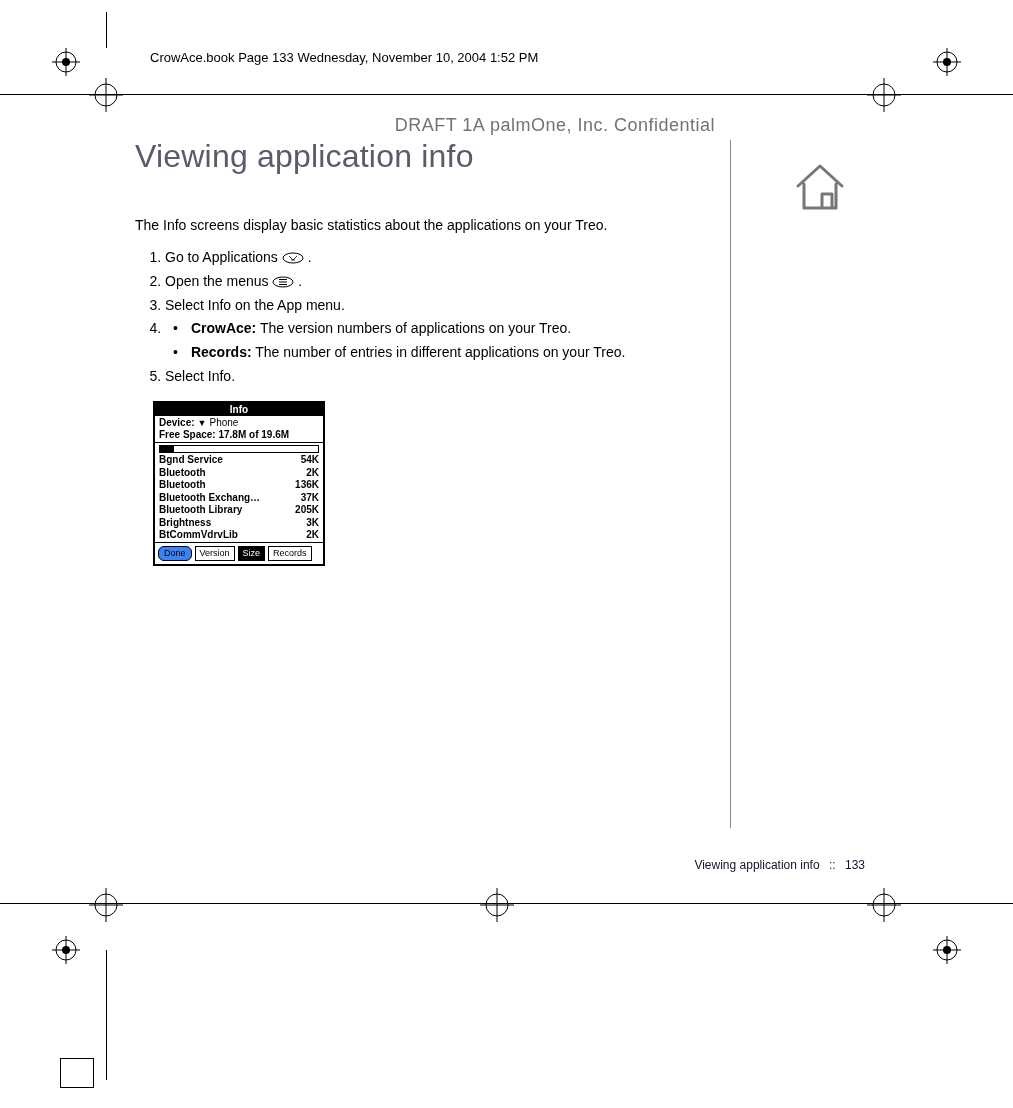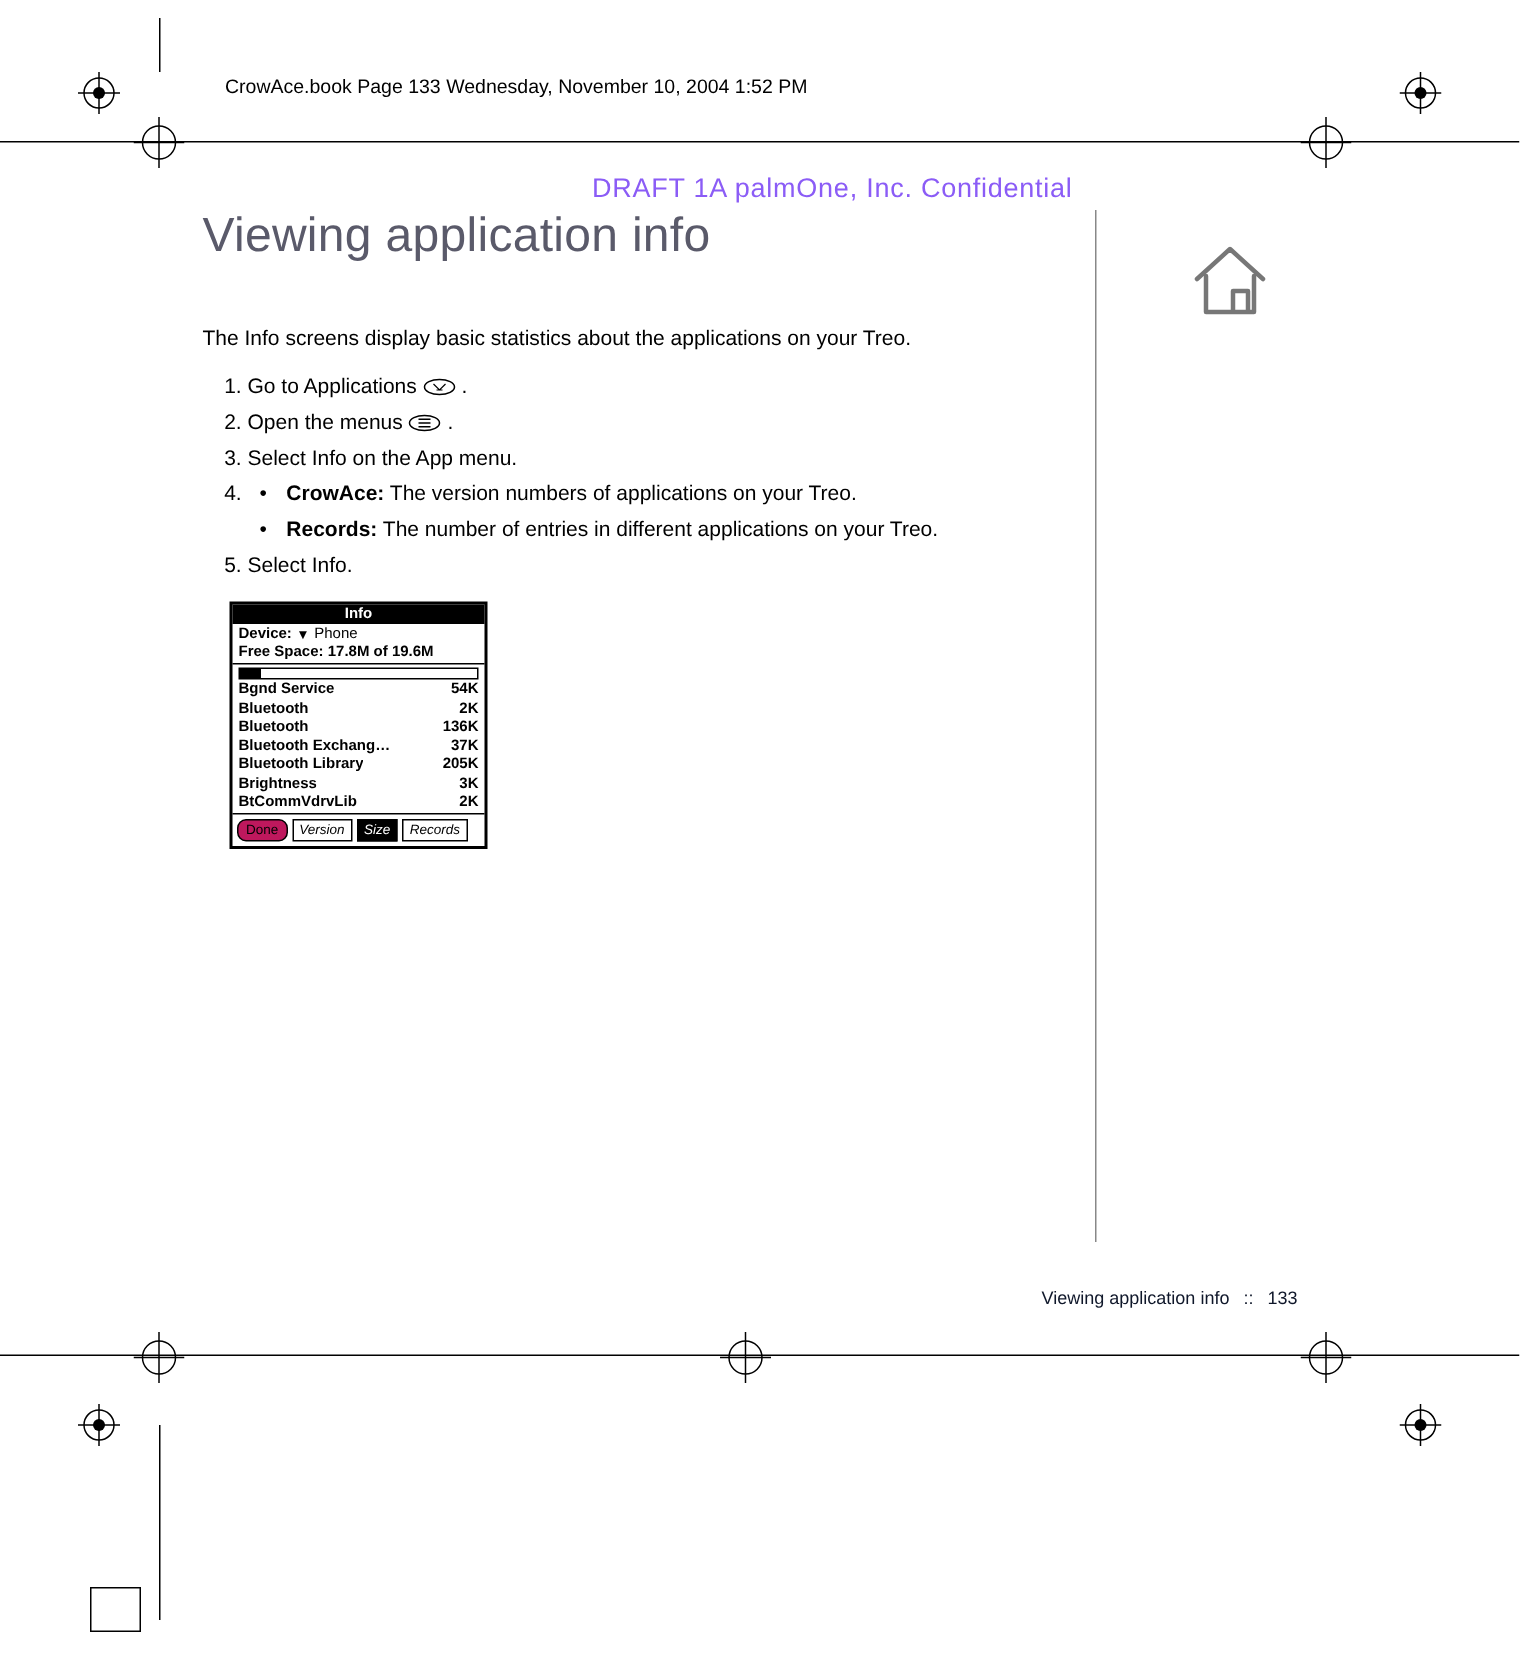--- a/index.html
+++ b/index.html
@@ -52,21 +52,21 @@
   }
 
   
   .content {
     position: absolute;
     top: 115px;
     left: 135px;
     width: 580px;
   }
   .watermark {
-    color: #8b5cf6;
+    color: #737373;
     font-size: 18px;
     letter-spacing: 0.5px;
     text-align: right;
     margin-bottom: 2px;
     font-weight: 400;
     white-space: nowrap;
     padding-right: -10px;
   }
   .title {
     font-size: 32px;
@@ -160,28 +160,27 @@
     padding: 3px 3px;
     border-top: 1px solid #000;
     font-size: 9px;
     align-items: stretch;
   }
   .ss-btn {
     border: 1px solid #000;
     border-radius: 6px;
     padding: 0 5px;
     line-height: 13px;
-    background: #be185d;
+    background: #3b82f6;
   }
   .ss-tab {
     border: 1px solid #000;
     padding: 0 4px;
     line-height: 13px;
     background: #fff;
-    font-style: italic;
   }
   .ss-tab.active { background: #000; color: #fff; }
 
   
   .side-divider {
     position: absolute;
     top: 140px;
     bottom: 280px;
     left: 730px;
     width: 1px;

